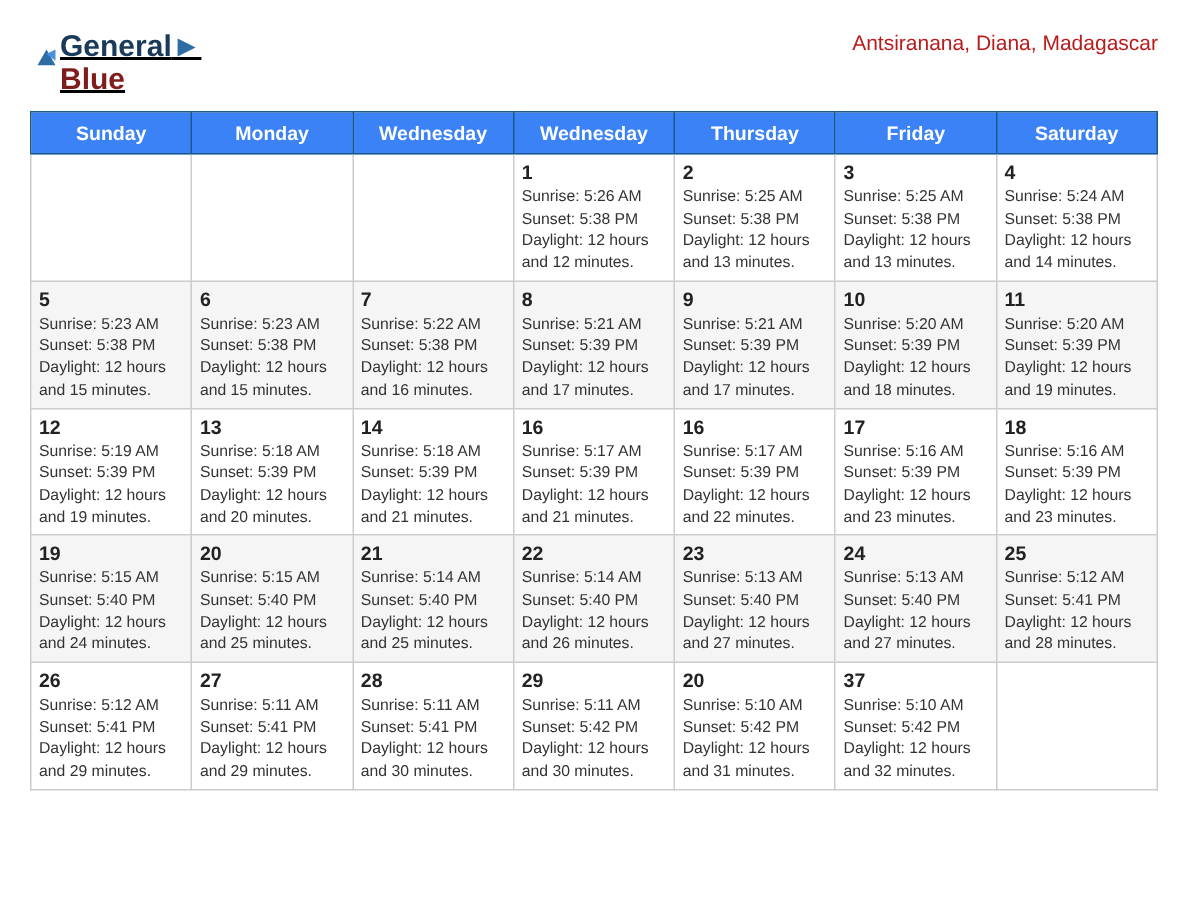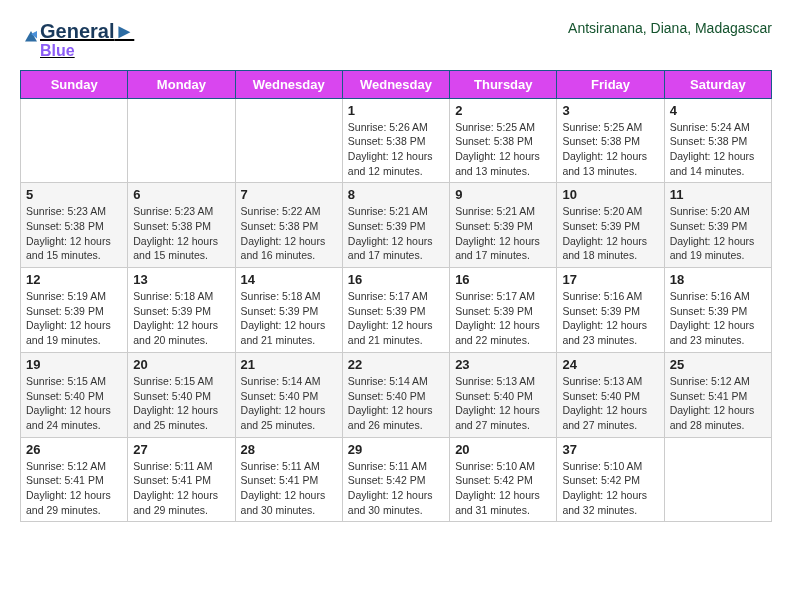--- a/index.html
+++ b/index.html
@@ -29,29 +29,29 @@
     .title-block {
       text-align: right;
     }
     .month-title {
       font-size: 36px;
       font-weight: bold;
       color: #1a1a1a;
     }
     .subtitle {
       font-size: 14px;
-      color: #14532d;
+      color: #b91c1c;
     }
     .calendar {
       width: 100%;
       border-collapse: collapse;
       border: 1px solid #ccc;
     }
     .calendar th {
-      background: #d946ef;
+      background: #3b82f6;
       color: #fff;
       text-align: center;
       padding: 6px 4px;
       font-size: 13px;
       border: 1px solid #1a5a8a;
     }
     .calendar td {
       vertical-align: top;
       border: 1px solid #ccc;
       padding: 4px 5px;
@@ -88,21 +88,21 @@
     <div>
       <svg class="logo-icon" viewBox="0 0 24 24" xmlns="http://www.w3.org/2000/svg">
         <polygon points="4,18 12,4 20,18" fill="#2e6da4"></polygon>
         <polygon points="12,8 20,4 20,14" fill="#4a90d9"></polygon>
       </svg>
     </div>
     <div style="margin-left:0;text-decoration:underline;">
       <div style="font-size:20px;font-weight:bold;color:#1a3a5c;line-height:1.1;">
         General<span style="color:#2e6da4;">►</span>
       </div>
-      <div style="font-size:16px;font-weight:bold;color:#8b5cf6;line-height:1.1;">Blue</div>
+      <div style="font-size:20px;font-weight:bold;color:#7f1d1d;line-height:1.1;">Blue</div>
     </div>
   </div>
   <div class="title-block">
     <div class="subtitle">Antsiranana, Diana, Madagascar</div>
   </div>
 </div>
 
 <table class="calendar">
   <thead>
     <tr>

